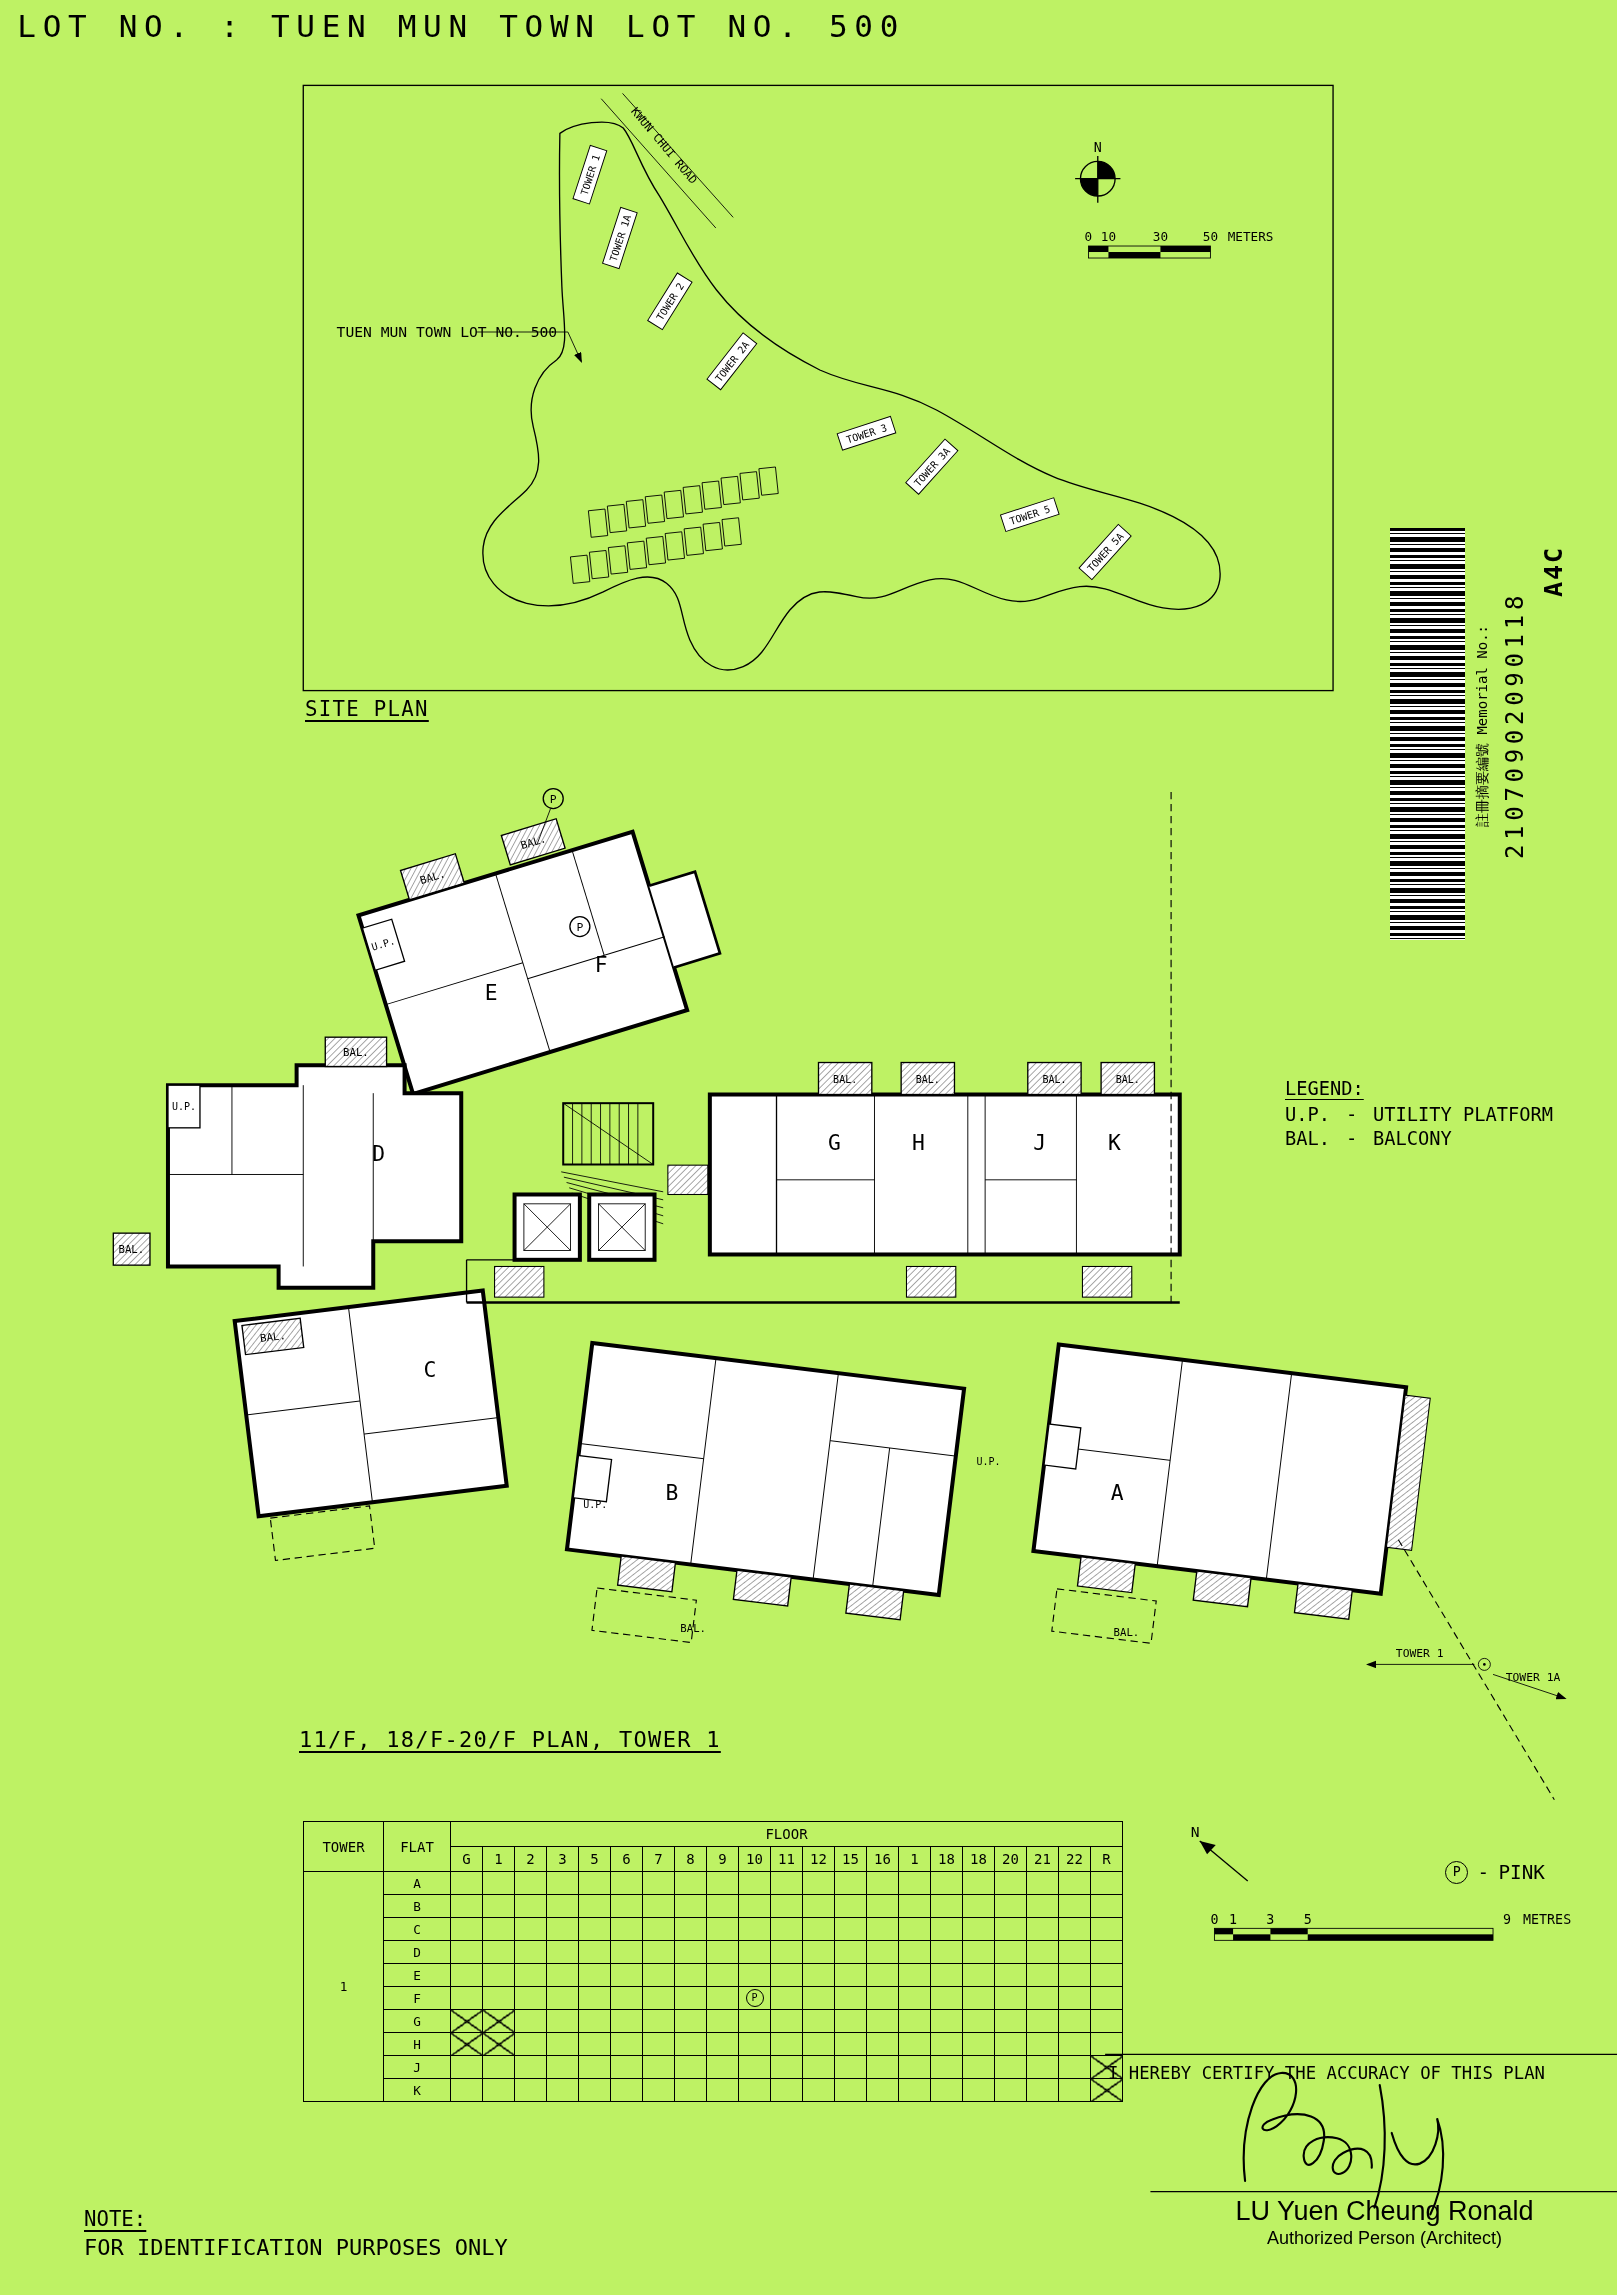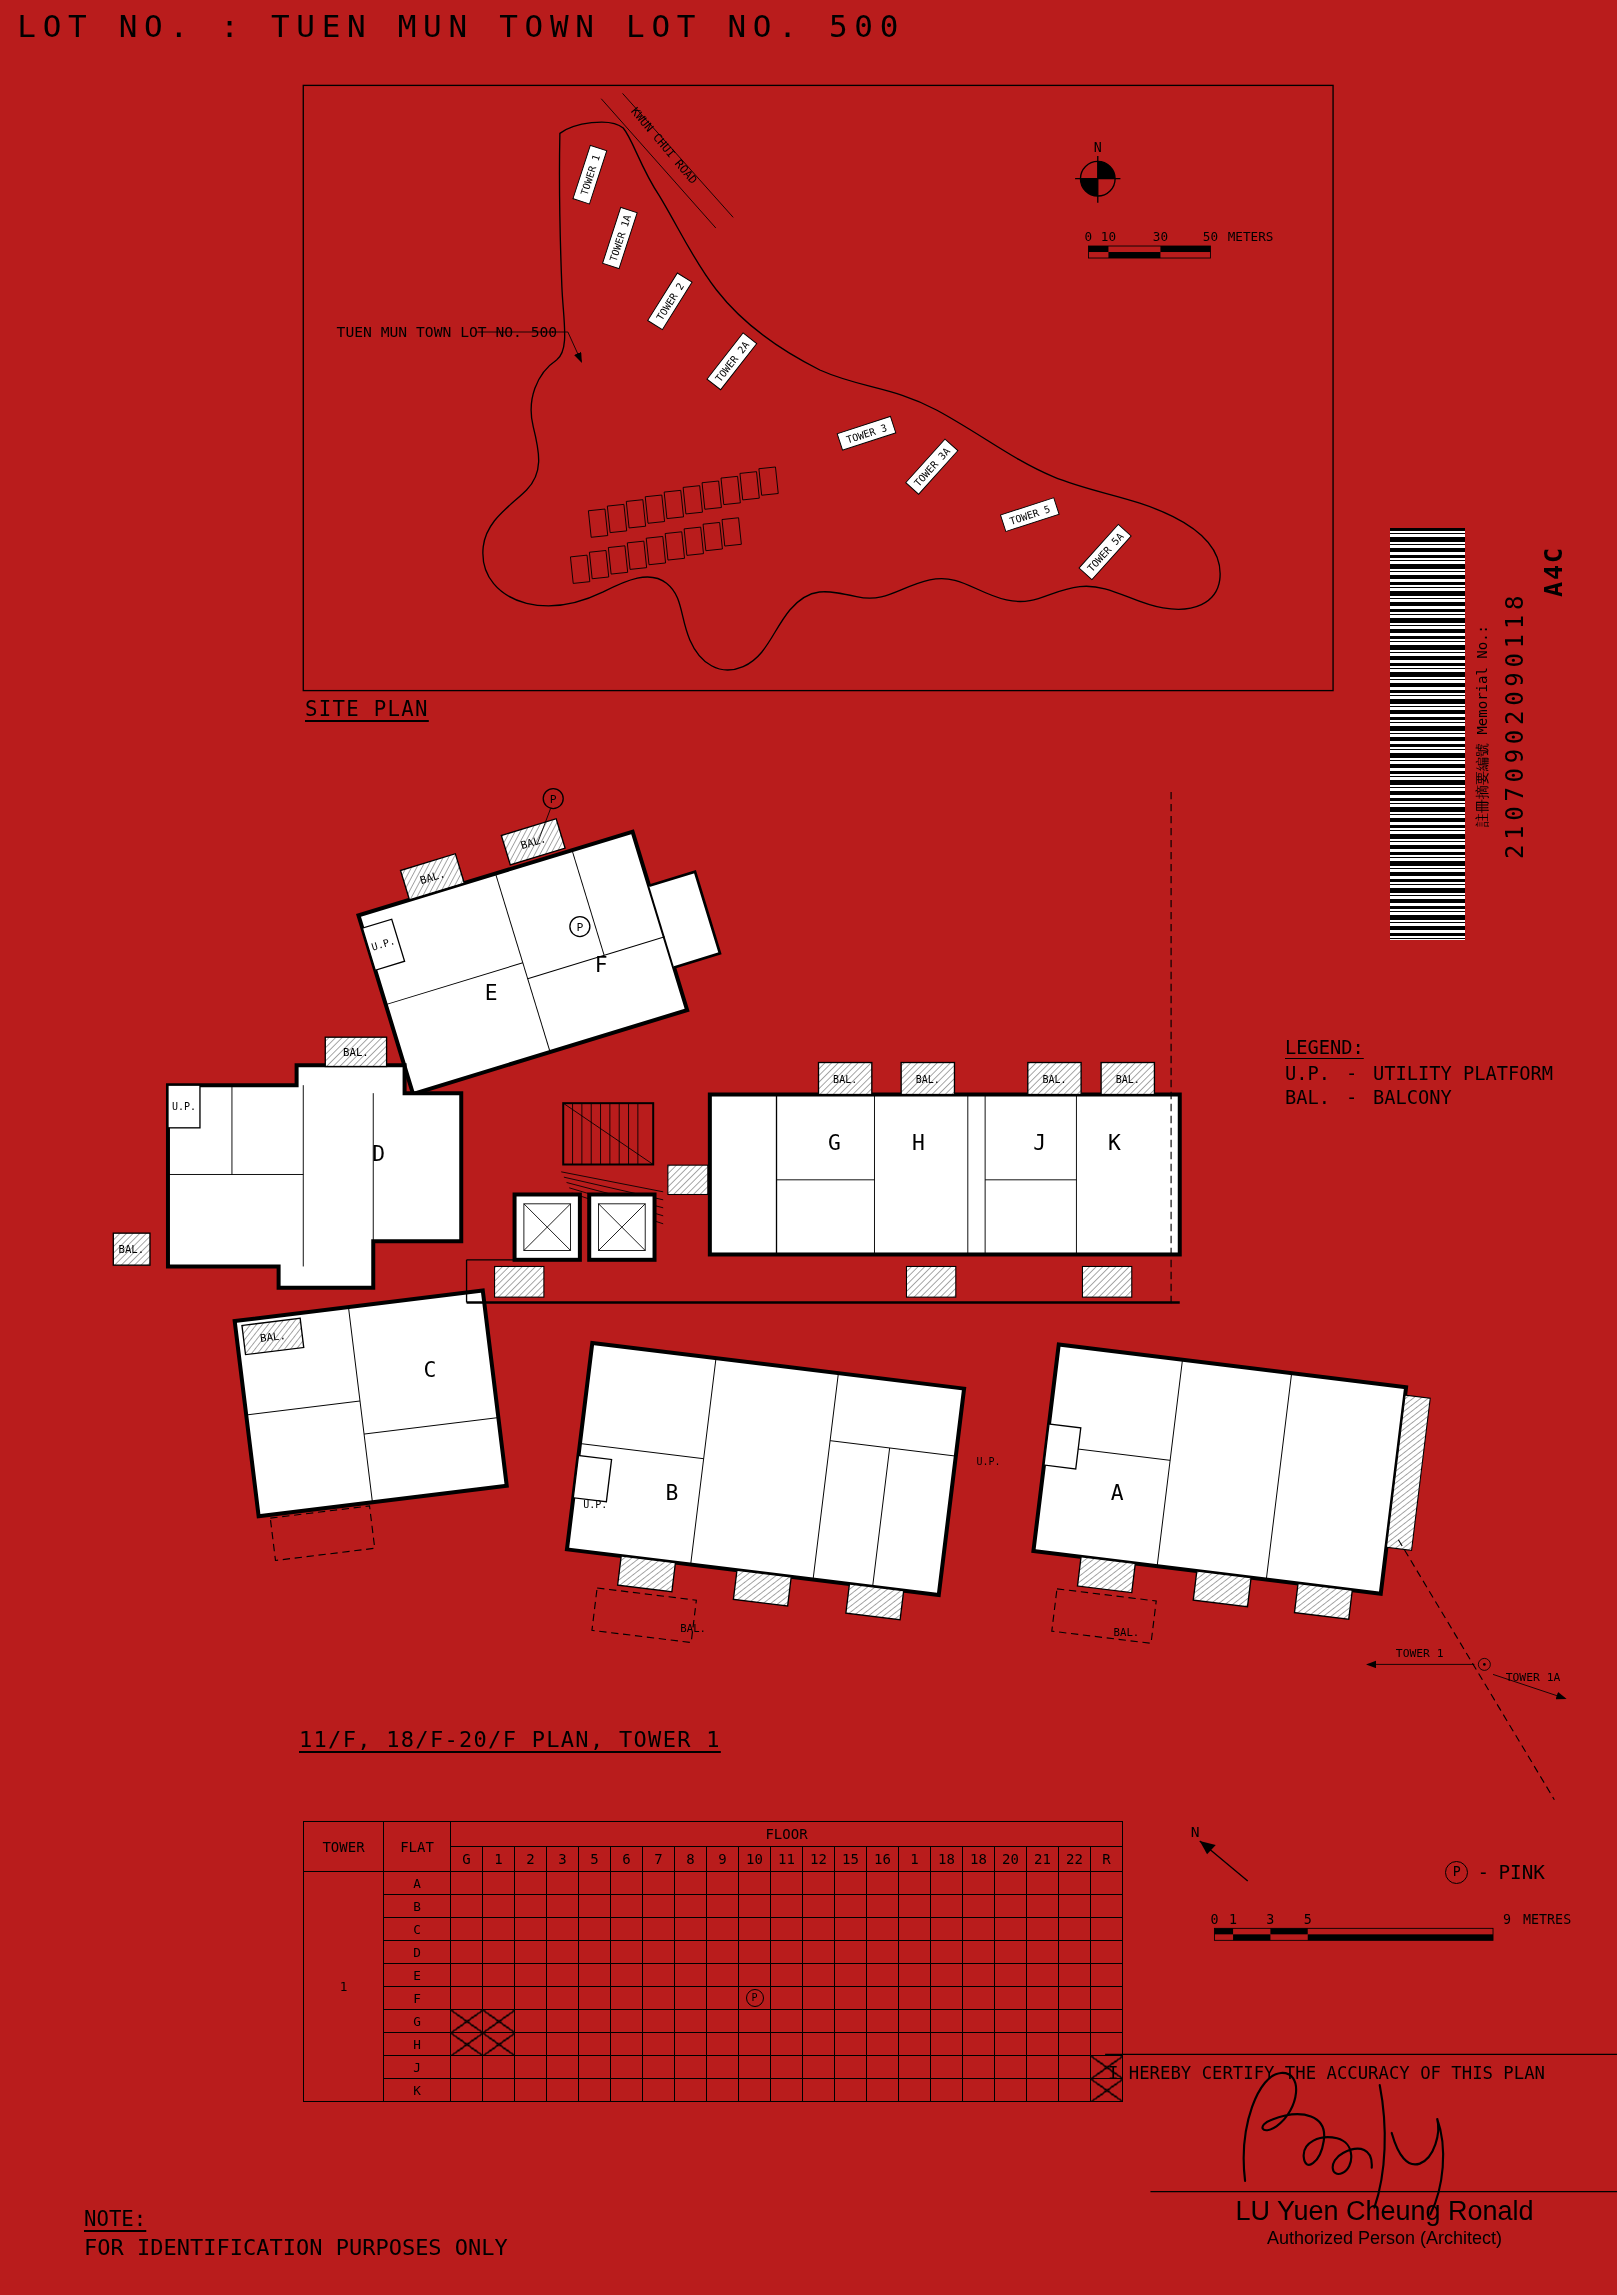--- a/index.html
+++ b/index.html
@@ -1,16 +1,16 @@
 <!DOCTYPE html>
 <html style="font-size:10.7px"><head>
 <meta charset="utf-8">
 <style>
   html,body{margin:0;padding:0;background:#888;}
-  .page{position:relative;width:1617px;height:2295px;background:#b91c1c;color:#000;
+  .page{position:relative;width:1617px;height:2295px;background:#bef264;color:#000;
         font-family:"DejaVu Sans Mono",monospace;overflow:hidden;}
   .abs{position:absolute;white-space:nowrap;}
   .u{text-decoration:underline;text-underline-offset:4px;}
   svg{position:absolute;left:0;top:0;}
   svg text{fill:#000;font-family:"DejaVu Sans Mono",monospace;}
   .s1{stroke:#000;stroke-width:1.3;fill:none}
   .s2{stroke:#000;stroke-width:2;fill:none}
   .s3{stroke:#000;stroke-width:3;fill:none}
   .s4{stroke:#000;stroke-width:4;fill:none}
   .wall{stroke:#000;stroke-width:6;fill:#fff}
@@ -21,21 +21,21 @@
   .upbox{stroke:#000;stroke-width:2;fill:#fff}
   .dash{stroke:#000;stroke-width:1.7;fill:none;stroke-dasharray:11 7}
   .blk{fill:#000;stroke:none}
   .s1f{stroke:#000;stroke-width:1.4;fill:#fff}
   .sig{stroke:#000;stroke-width:3.2;fill:none;stroke-linecap:round}.fs15{font-size:15px}.fs16{font-size:16px}.fs17{font-size:17px}
   .fs19{font-size:19px}.fs20{font-size:20px}.fs22{font-size:22px}.fs32{font-size:32px}
   .title{left:17.3px;top:8px;font-size:31px;letter-spacing:6.7px;}
   .site-caption{left:305px;top:697px;font-size:20.7px;letter-spacing:1.3px;}
   .plan-caption{left:299px;top:1727px;font-size:22px;letter-spacing:1.3px;}
   .legend{left:1285px;top:1037px;font-size:18.7px;}
-  .legend .lg-title{margin-bottom:5.3px;}
+  .legend .lg-title{margin-bottom:5.3px;margin-top:41px;}
   .legend .row{display:grid;grid-template-columns:61px 27px auto;margin-top:2.7px;}
   .barcode{left:1390px;top:528px;width:75px;height:412px;
      background:repeating-linear-gradient(180deg,#000 0 2.7px,#fff 2.7px 4.7px,#000 4.7px 6px,#fff 6px 9.3px,
        #000 9.3px 14px,#fff 14px 16px,#000 16px 17.3px,#fff 17.3px 20px,#000 20px 24px,#fff 24px 27px);}
   .vtext{transform:rotate(-90deg);text-align:center;}
   .memorial-label{left:1283px;top:717px;width:400px;font-size:14px;}
   .memorial-no{left:1315px;top:711px;width:400px;font-size:24px;letter-spacing:4.7px;}
   .sheet{left:1512px;top:557px;width:83px;font-size:25px;font-weight:bold;letter-spacing:2px;}
   .floor-table{left:303px;top:1781px;border-collapse:collapse;table-layout:fixed;}
   .floor-table td{border:1.1px solid #000;text-align:center;vertical-align:middle;

